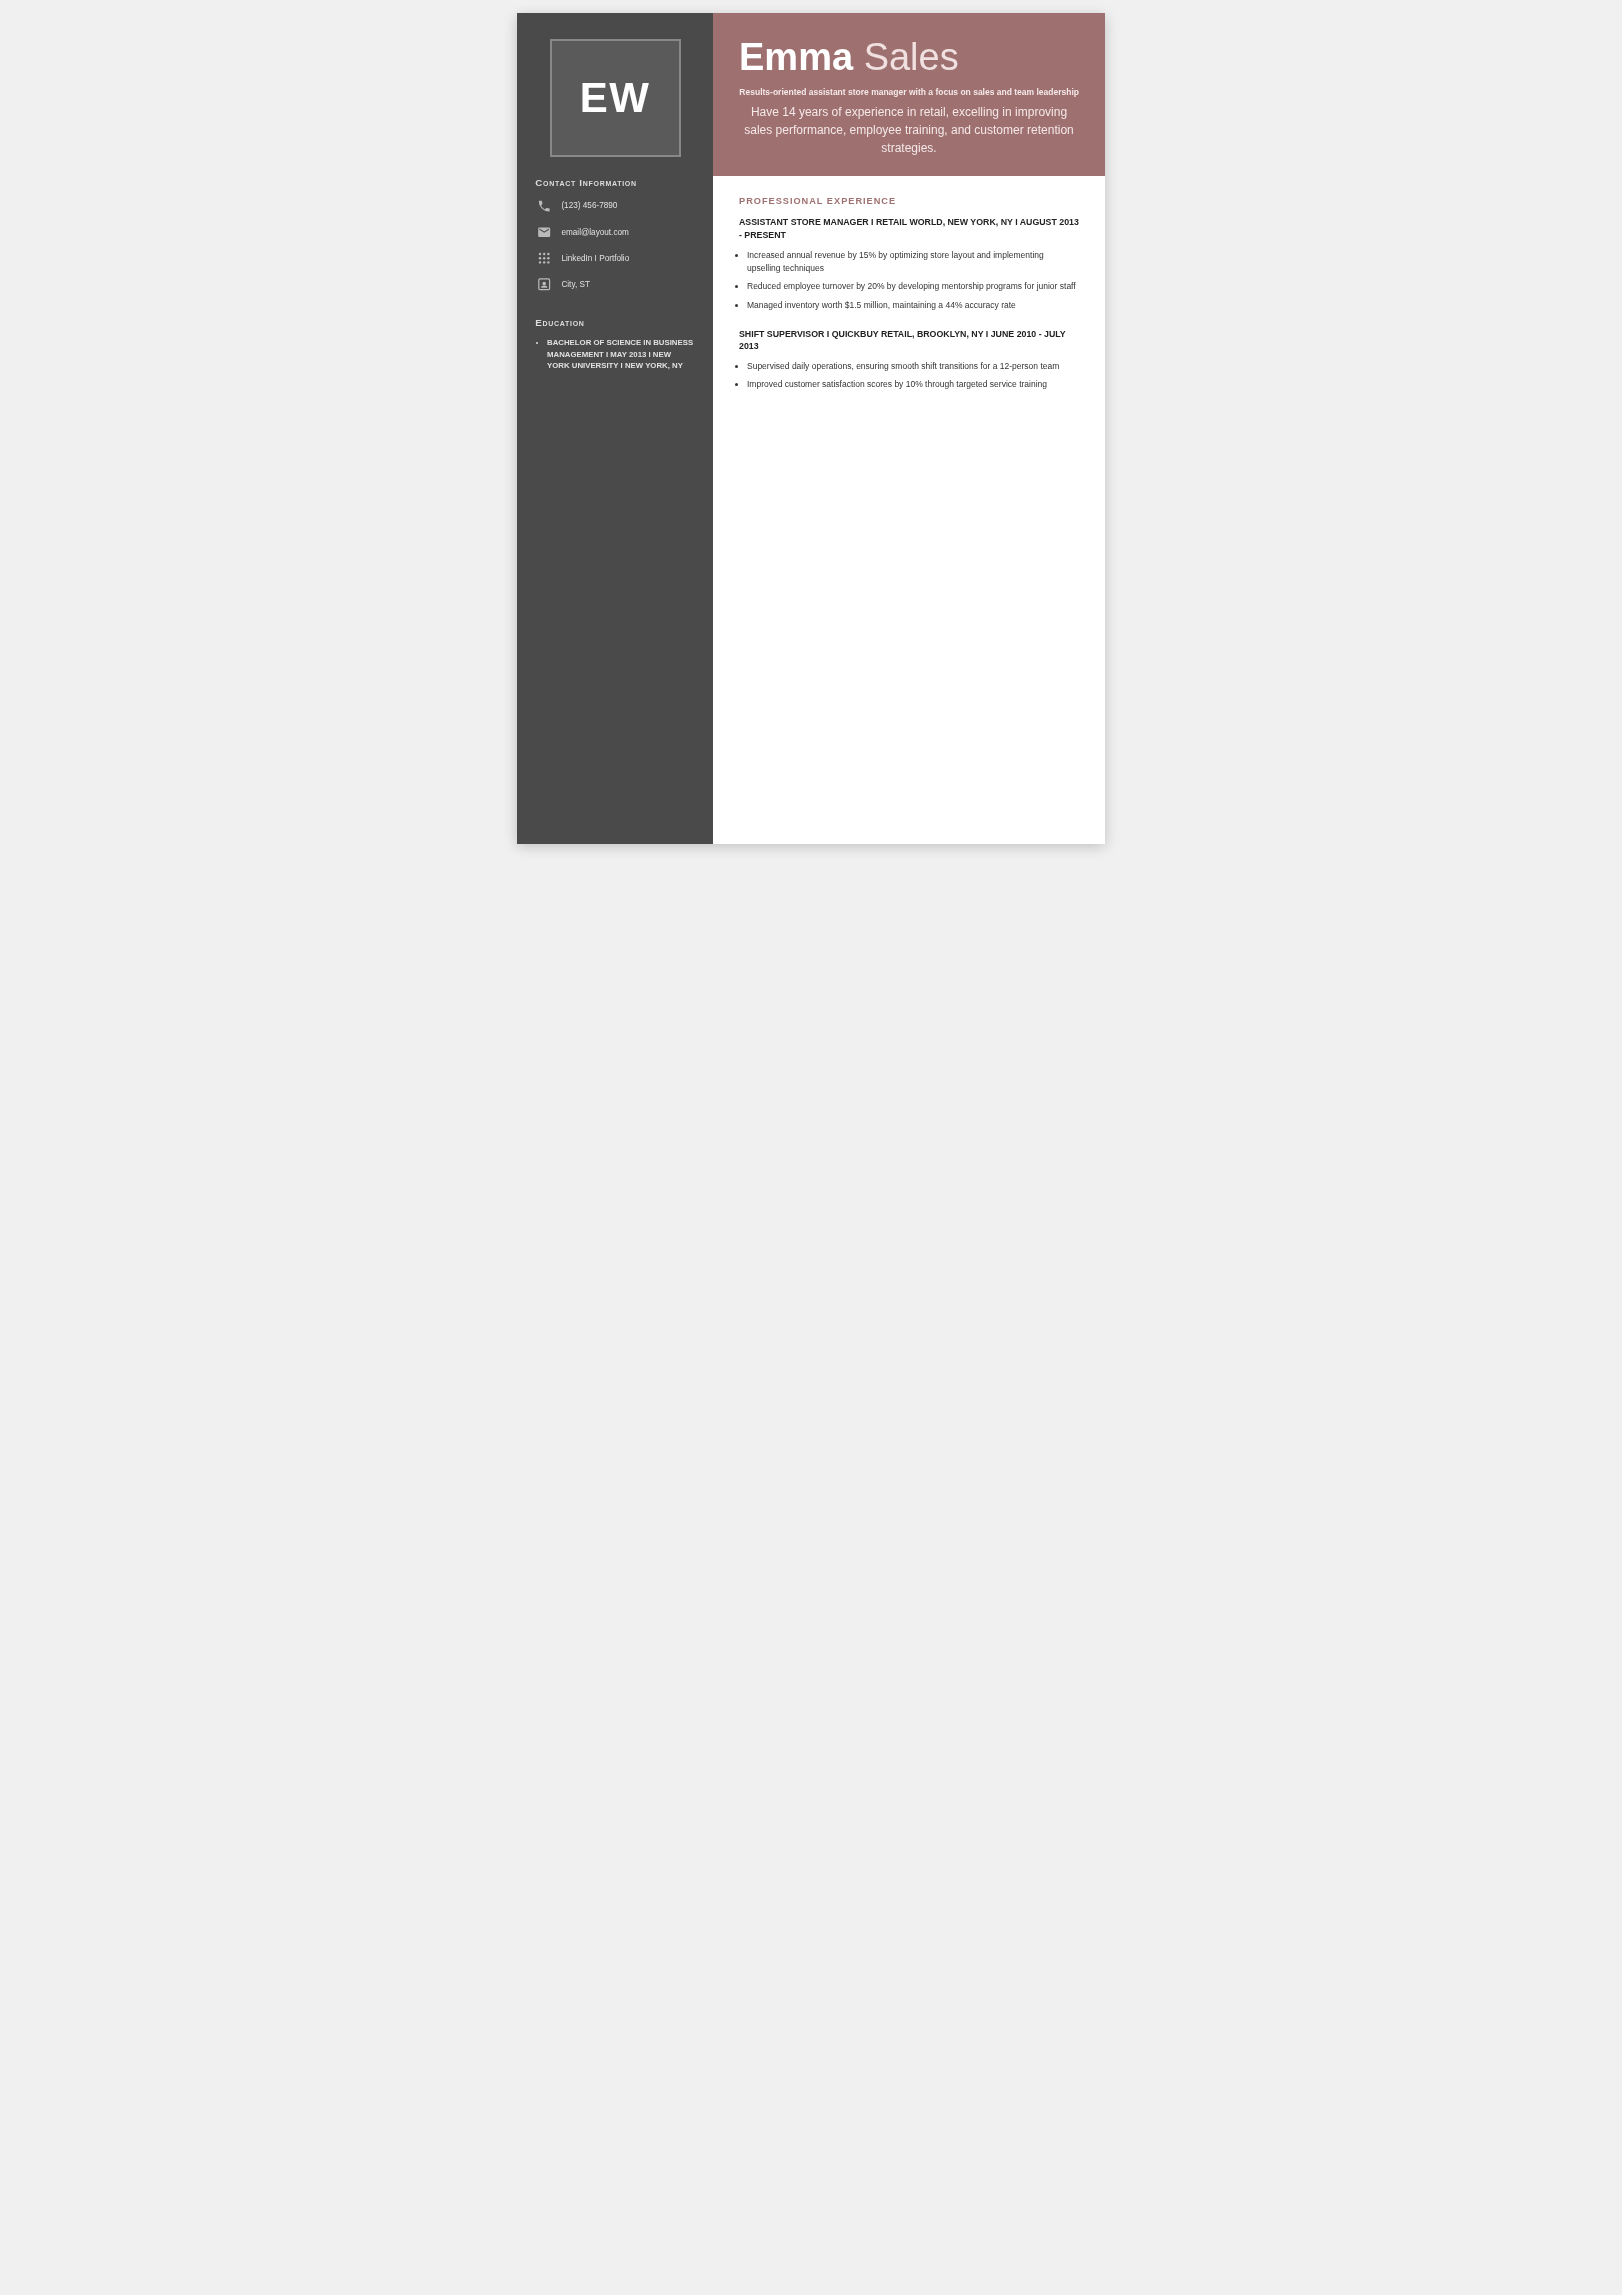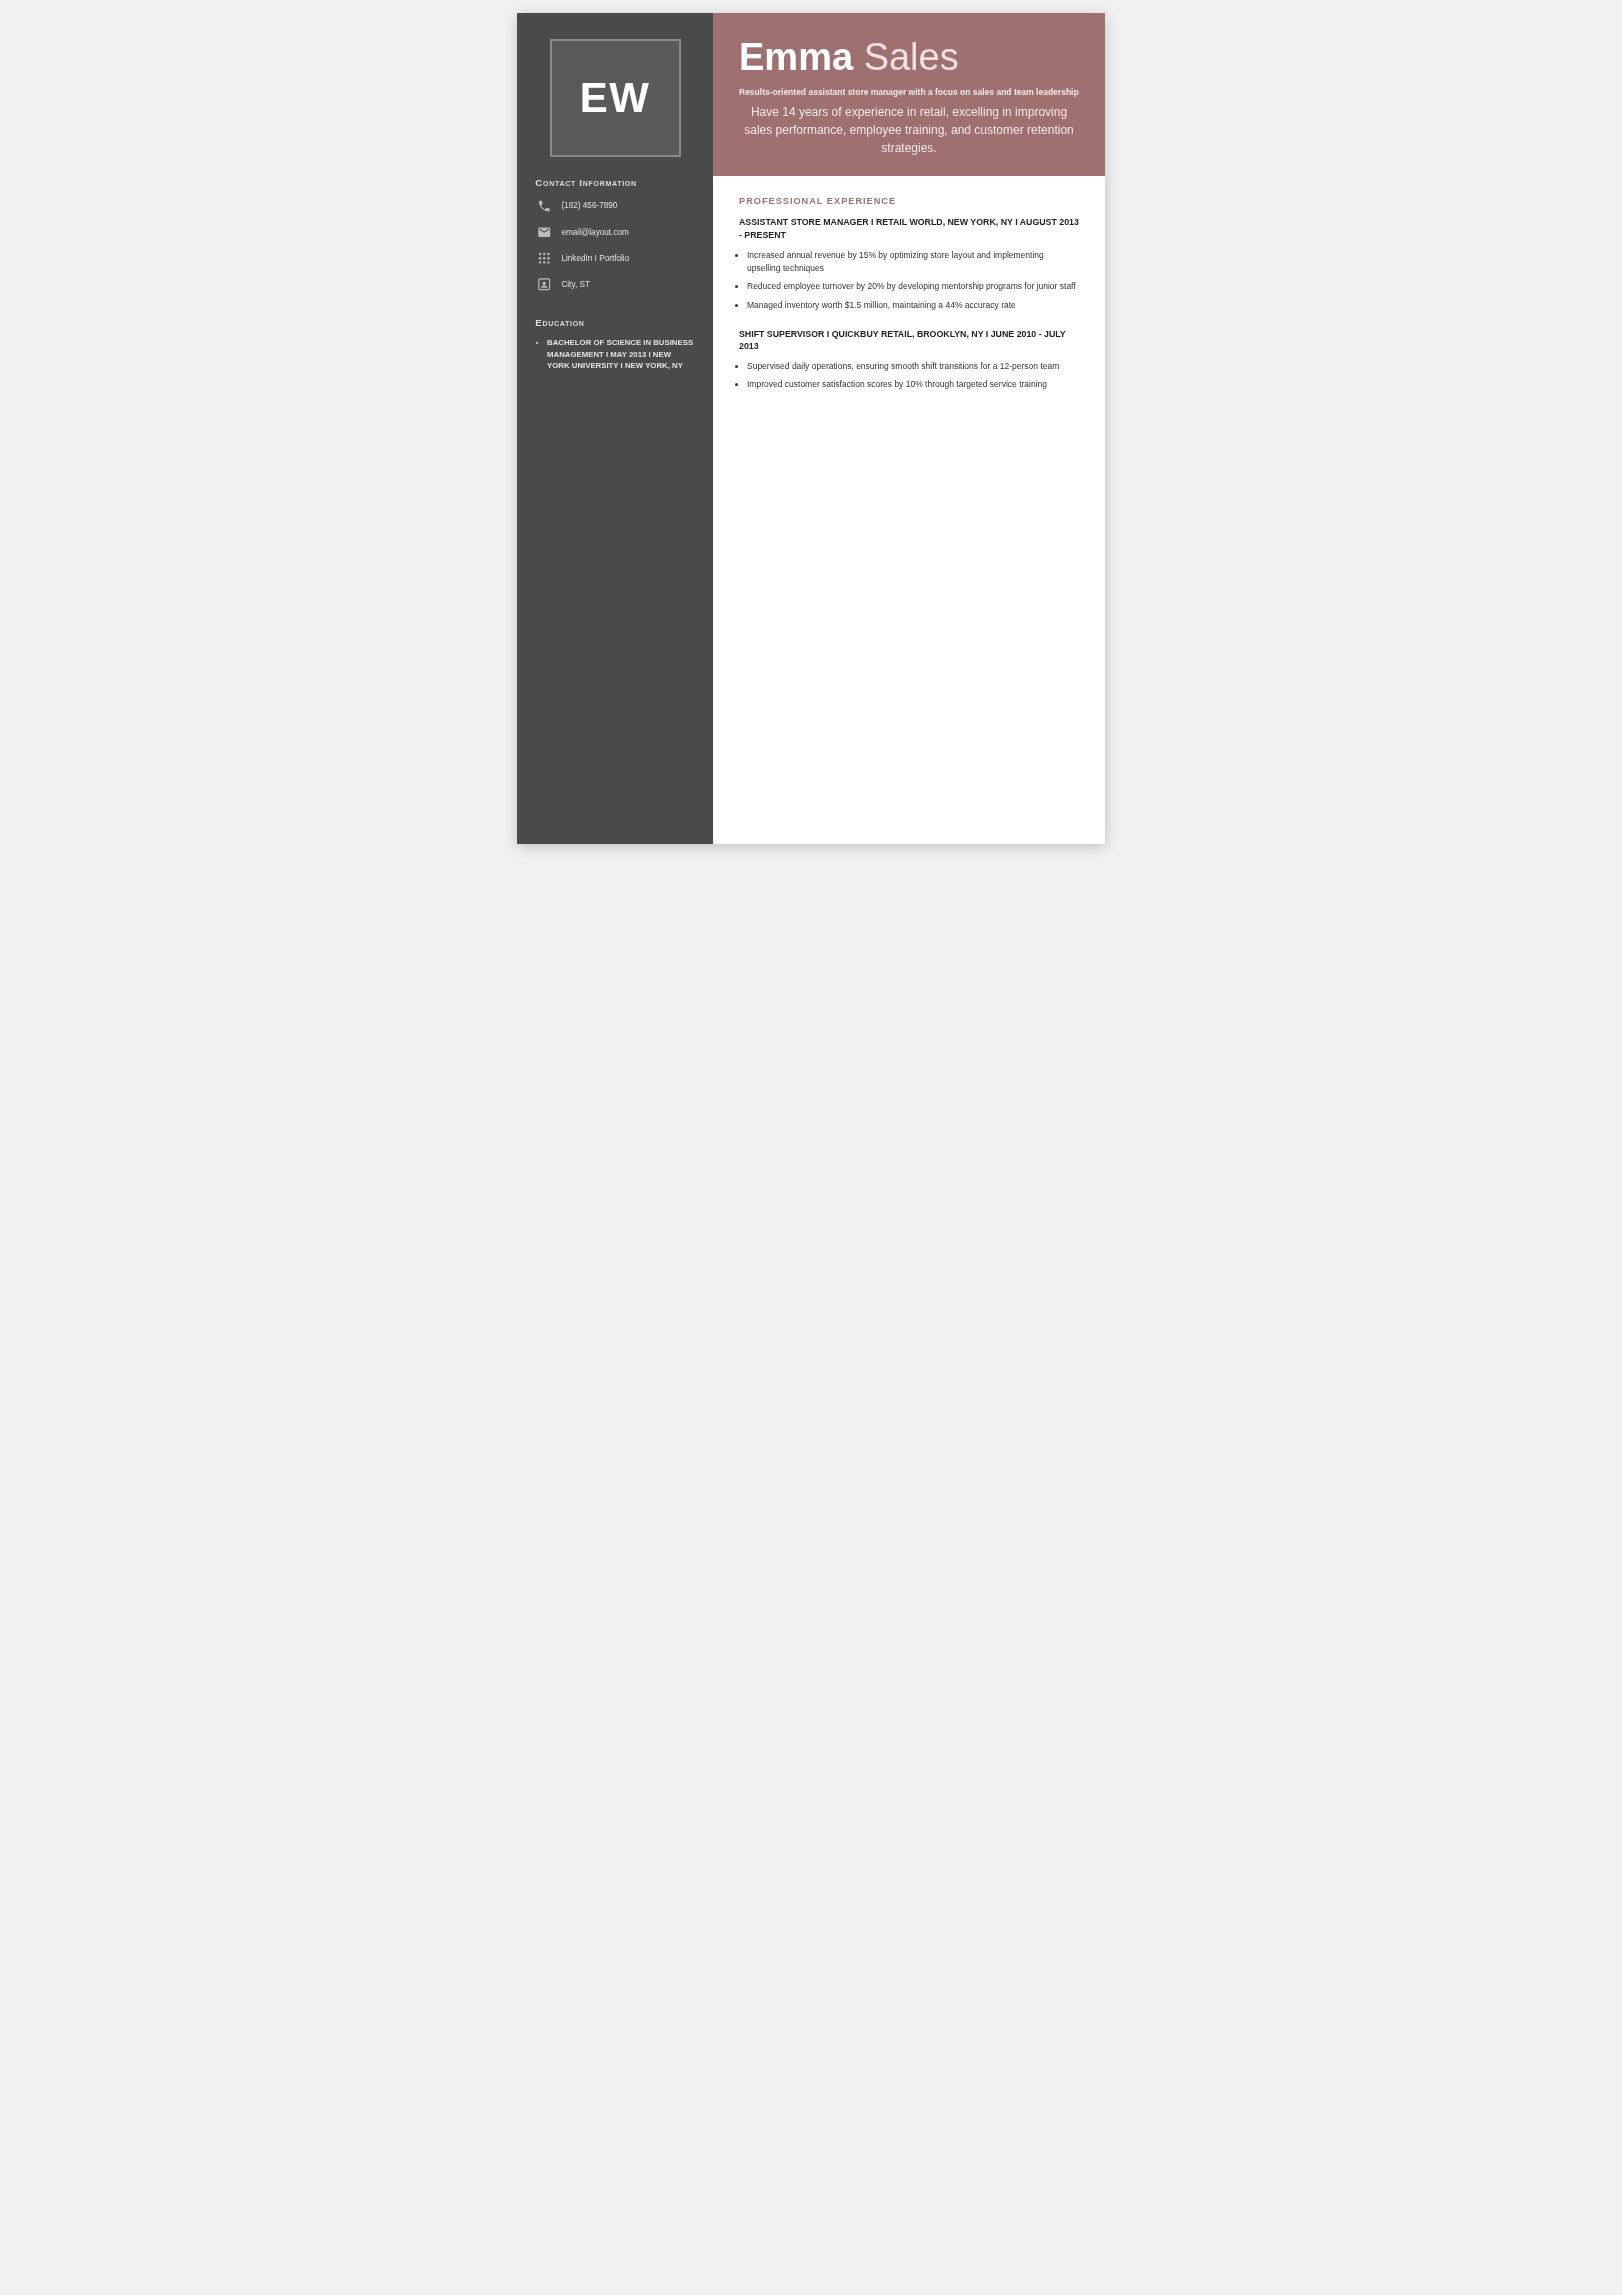--- a/index.html
+++ b/index.html
@@ -165,20 +165,21 @@
     .name-last {
       font-weight: normal;
       color: #f0e0e0;
     }
 
     .tagline {
       font-size: 8.5px;
       font-weight: bold;
       color: #f5e8e8;
       margin-bottom: 5.2px;
+      text-align: right;
     }
 
     .summary {
       font-size: 12px;
       color: #f5e8e8;
       line-height: 1.5;
       text-align: center;
     }
 
     .main-content {
@@ -236,21 +237,21 @@
       <div class="sidebar-section-title">
         <span class="cap">Contact information</span>
       </div>
 
       <div class="contact-item">
         <div class="contact-icon">
           <svg viewBox="0 0 24 24" xmlns="http://www.w3.org/2000/svg">
             <path d="M6.62 10.79a15.05 15.05 0 006.59 6.59l2.2-2.2a1 1 0 011.01-.24 11.47 11.47 0 003.59.57 1 1 0 011 1V20a1 1 0 01-1 1A17 17 0 013 4a1 1 0 011-1h3.5a1 1 0 011 1 11.47 11.47 0 00.57 3.59 1 1 0 01-.25 1.01l-2.2 2.19z"></path>
           </svg>
         </div>
-        <span class="contact-text">(182) 456-7890</span>
+        <span class="contact-text">(123) 456-7890</span>
       </div>
 
       <div class="contact-item">
         <div class="contact-icon">
           <svg viewBox="0 0 24 24" xmlns="http://www.w3.org/2000/svg">
             <path d="M20 4H4a2 2 0 00-2 2v12a2 2 0 002 2h16a2 2 0 002-2V6a2 2 0 00-2-2zm0 4l-8 5-8-5V6l8 5 8-5v2z"></path>
           </svg>
         </div>
         <span class="contact-text">email@layout.com</span>
       </div>

